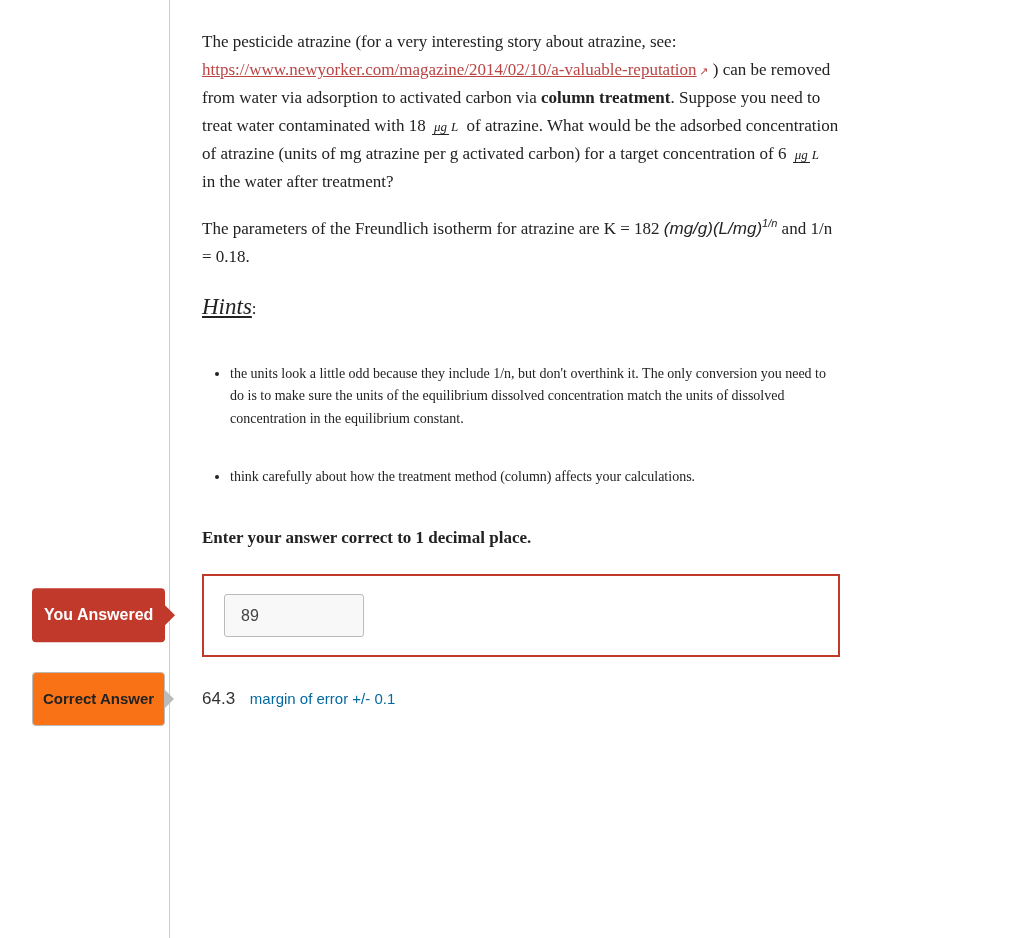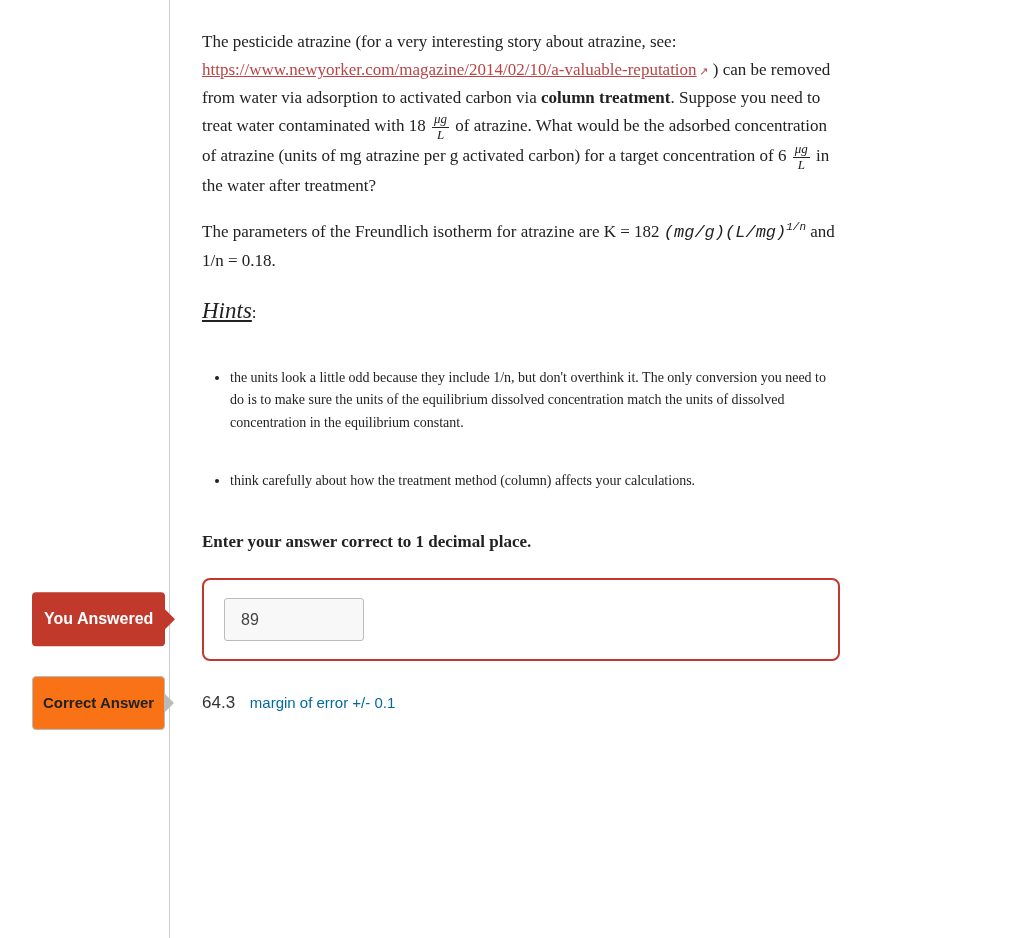--- a/index.html
+++ b/index.html
@@ -31,21 +31,21 @@
       margin-bottom: 18px;
       font-size: 17px;
       line-height: 1.65;
     }
     .question-text a {
       color: #b44;
       text-decoration: underline;
     }
     .fraction {
       display: inline-flex;
-      flex-direction: column;
+      flex-direction: row;
       align-items: center;
       vertical-align: middle;
       font-size: 13px;
       line-height: 1.1;
       margin: 0 2px;
     }
     .fraction .numerator {
       border-bottom: 1px solid #222;
       padding: 0 2px;
       font-style: italic;
@@ -106,21 +106,21 @@
       position: absolute;
       right: -10px;
       top: 50%;
       transform: translateY(-50%);
       border-top: 10px solid transparent;
       border-bottom: 10px solid transparent;
       border-left: 10px solid #c0392b;
     }
     .answer-box {
       border: 2px solid #c0392b;
-      border-radius: 8px;
+      border-radius: 0;
       padding: 18px 20px;
       min-height: 80px;
       background: #fff;
       display: flex;
       align-items: flex-start;
     }
     .answer-input-display {
       border: 1px solid #bbb;
       background: #f8f8f8;
       padding: 8px 16px;
@@ -176,21 +176,21 @@
     .correct-answer-value .ca-margin {
       color: #0369a1;
       font-size: 15px;
     }
     sup {
       font-size: 11px;
       vertical-align: super;
     }
     .freundlich-math {
       font-size: 17px;
-      font-family: Liberation Mono, monospace;
+      font-family: Liberation Sans, sans-serif;
       font-style: italic;
     }
   </style>
 </head>
 <body>
 
 <div class="page-container">
   <div class="left-sidebar"></div>
   <div class="main-content">
 

